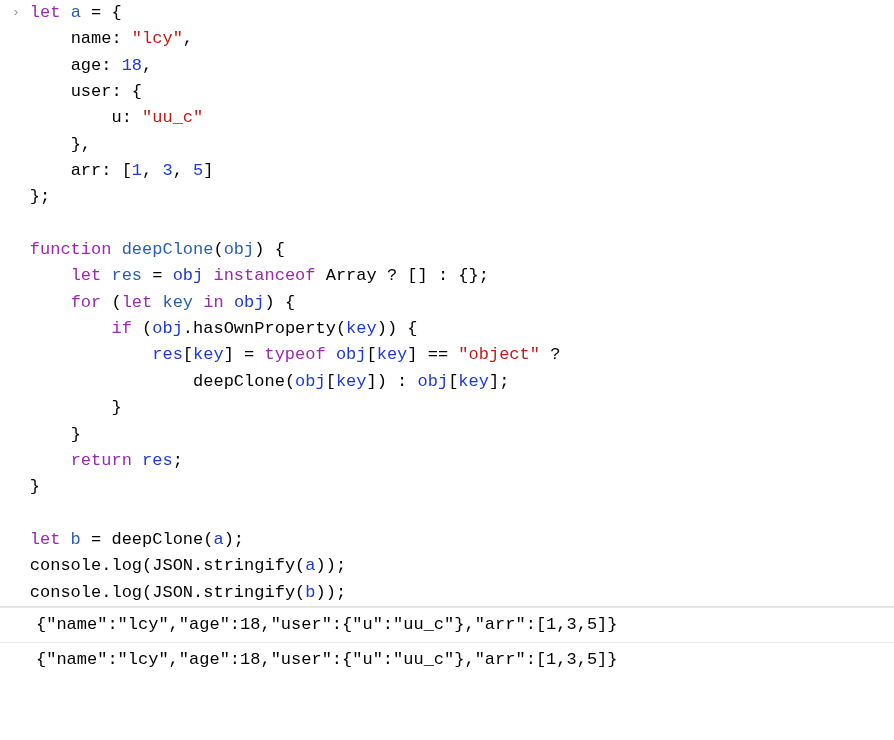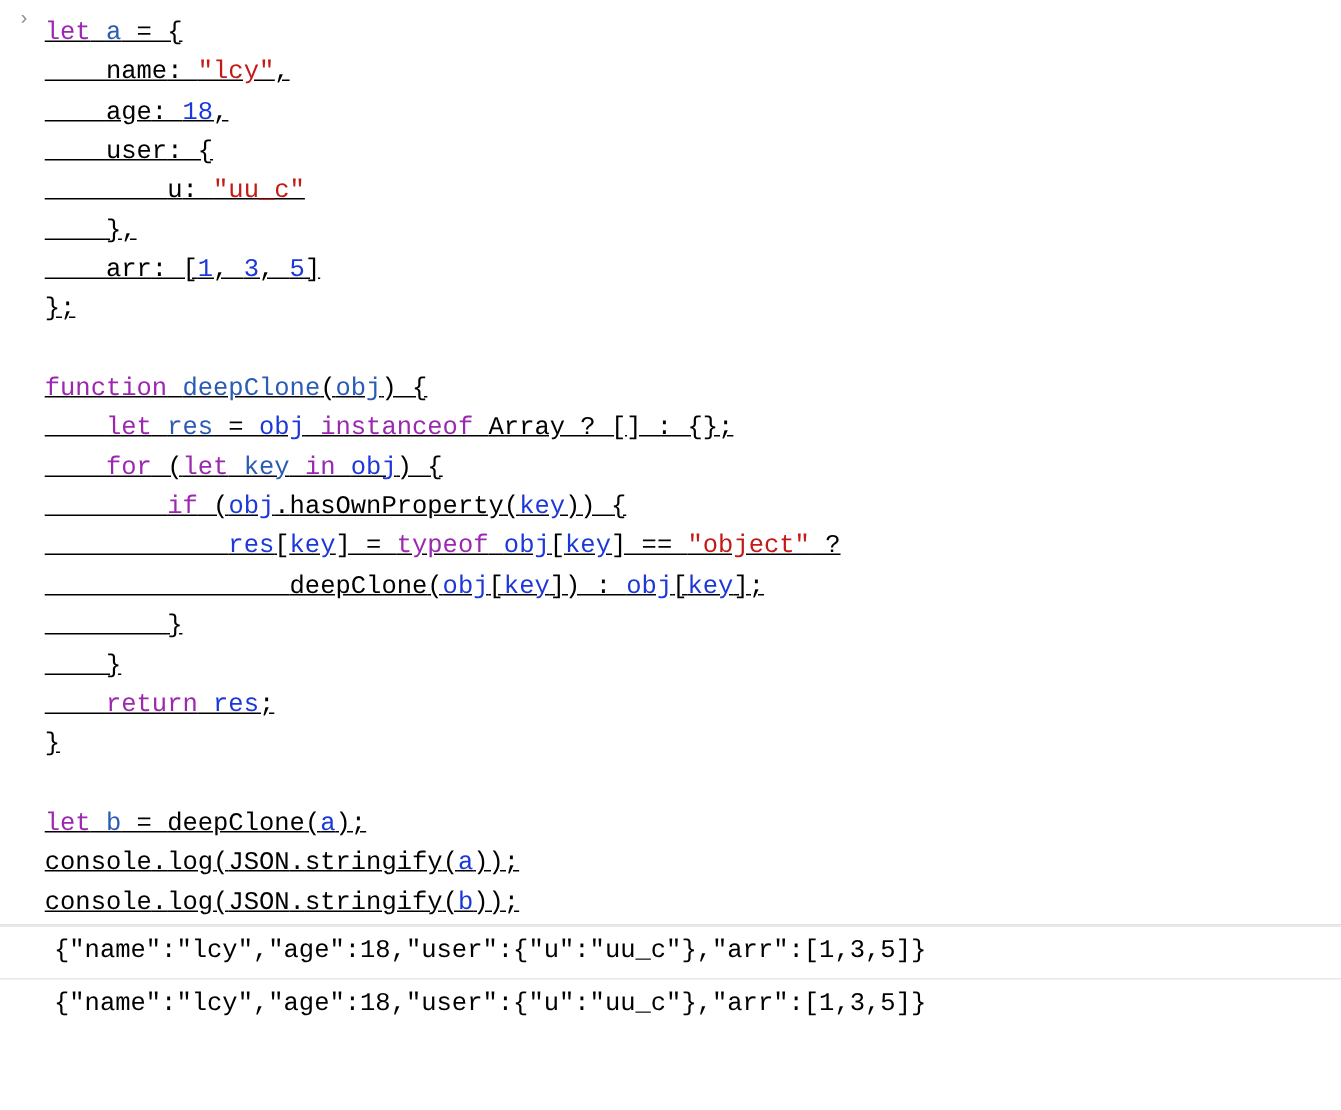--- a/index.html
+++ b/index.html
@@ -18,23 +18,22 @@
       align-items: flex-start;
     }
     .prompt {
       color: #919191;
       padding: 3px 10px 0 12px;
       font-size: 13px;
       user-select: none;
     }
     .code-block {
       white-space: pre;
-      padding-top: 10px;
+      padding-top: 0;
       flex: 1;
-      text-decoration: underline;
     }
     .kw { color: #9c28b1; }
     .def { color: #2a5cb3; }
     .str { color: #c41a16; }
     .num { color: #1c38d9; }
     .var2 { color: #1c38d9; }
     .prop { color: #000000; }
     .output-row {
       border-top: 1px solid #e8e8e8;
       padding: 4px 0 4px 36px;

